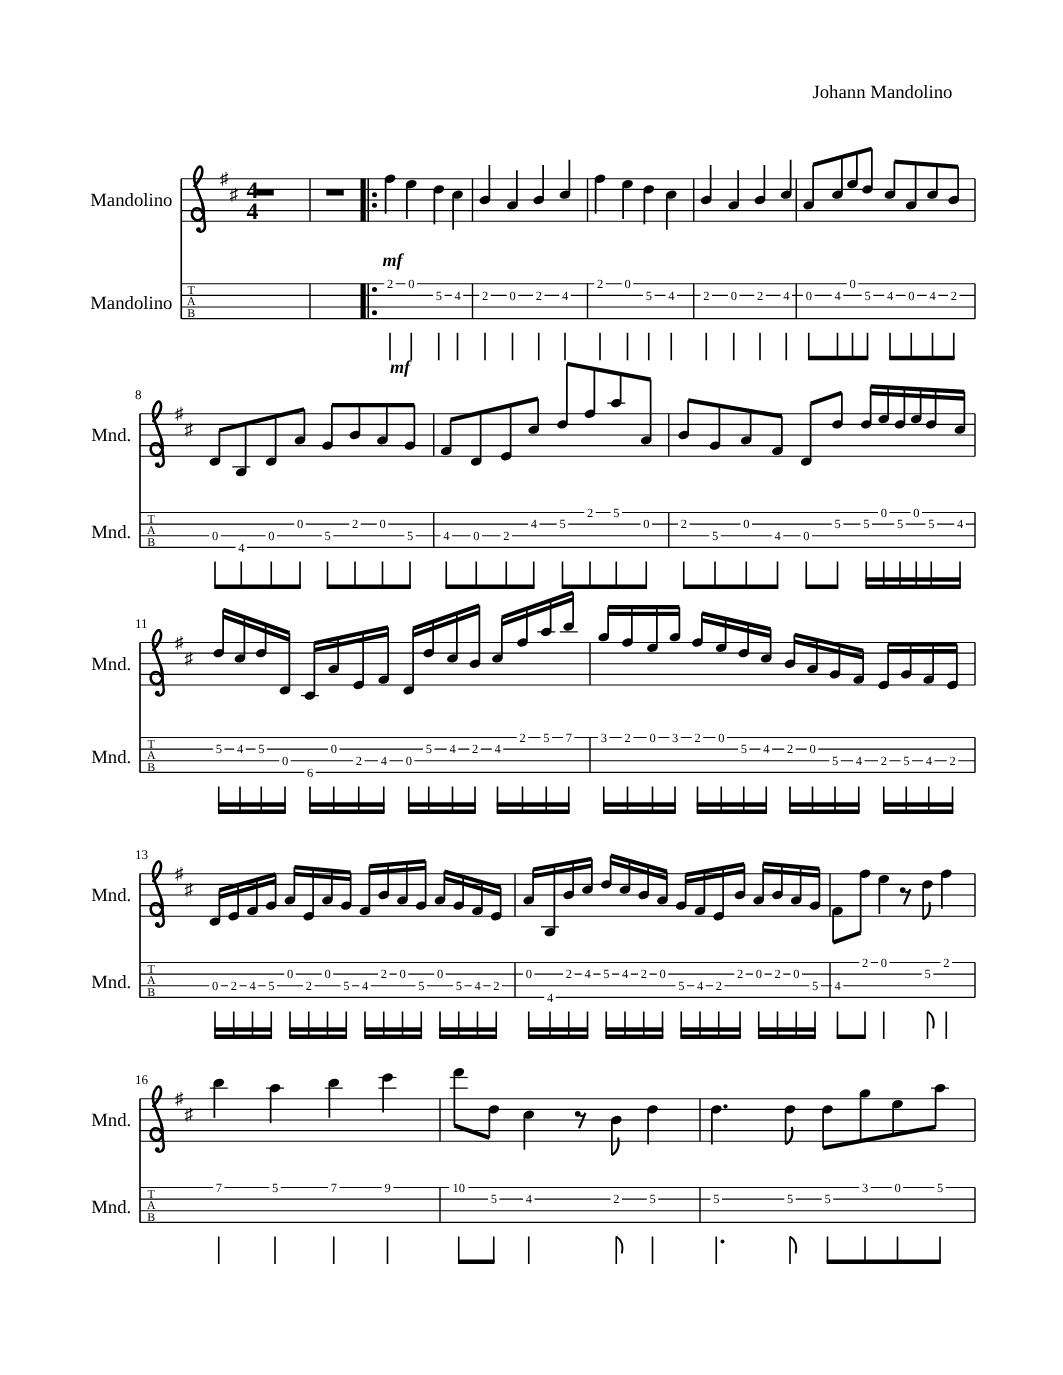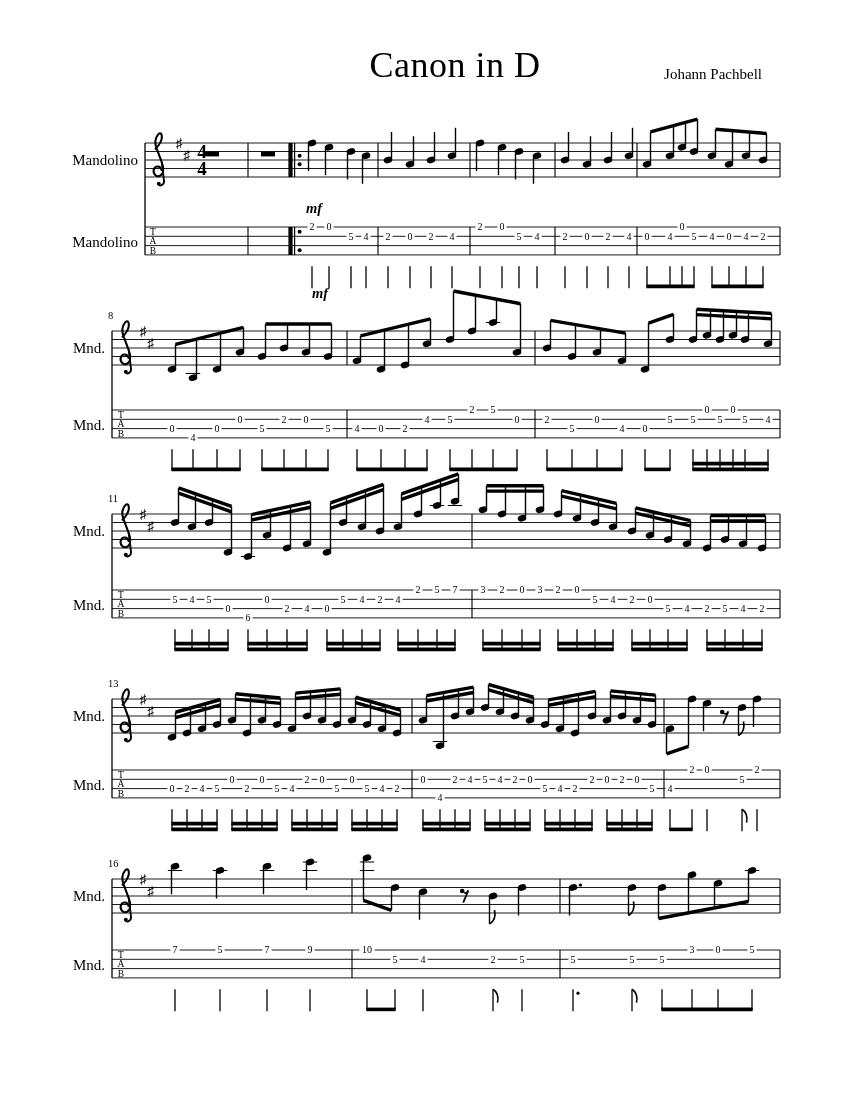--- a/index.html
+++ b/index.html
@@ -7,22 +7,21 @@
         font-family:"Liberation Serif","DejaVu Serif",serif;color:#000;overflow:hidden;}
   .title{position:absolute;left:60px;right:0;top:44px;text-align:center;
          font-size:36px;font-weight:normal;letter-spacing:0.5px;}
   .composer{position:absolute;right:88px;top:66px;font-size:15px;}
   svg{position:absolute;left:0;top:0;display:block;}
 </style>
 </head>
 <body>
 
 <div class="page">
-  <div class="title">Canon in D</div>
-  <div class="composer">Johann Pachbell</div>
+  <div class="composer">Johann Mandolino</div>
   <svg id="score" width="850" height="1100" viewBox="0 0 850 1100">
       <g>
         <line x1="145" y1="143" x2="780" y2="143" stroke="#000" stroke-width="0.9"></line>
         <line x1="145" y1="151.5" x2="780" y2="151.5" stroke="#000" stroke-width="0.9"></line>
         <line x1="145" y1="160" x2="780" y2="160" stroke="#000" stroke-width="0.9"></line>
         <line x1="145" y1="168.5" x2="780" y2="168.5" stroke="#000" stroke-width="0.9"></line>
         <line x1="145" y1="177" x2="780" y2="177" stroke="#000" stroke-width="0.9"></line>
         <line x1="145" y1="227" x2="780" y2="227" stroke="#000" stroke-width="0.9"></line>
         <line x1="145" y1="236.3" x2="780" y2="236.3" stroke="#000" stroke-width="0.9"></line>
         <line x1="145" y1="245.6" x2="780" y2="245.6" stroke="#000" stroke-width="0.9"></line>

